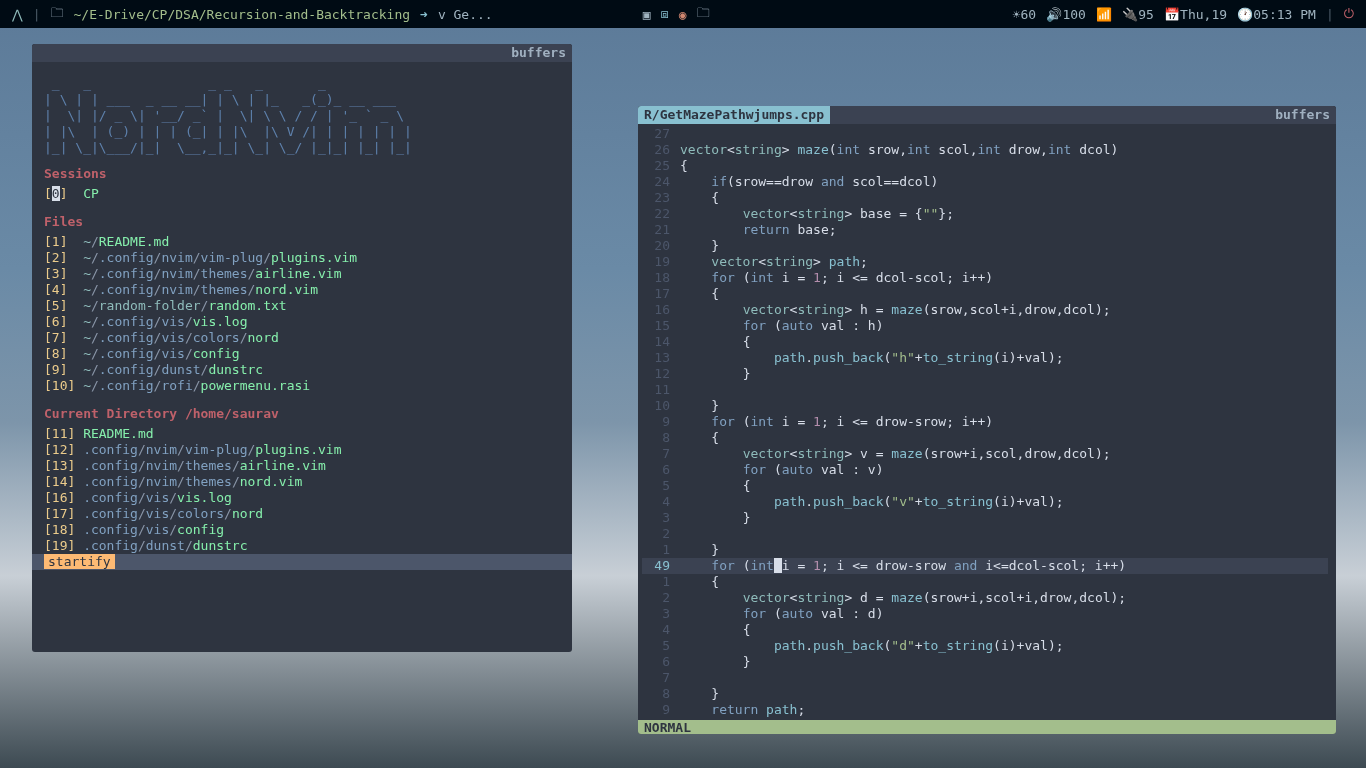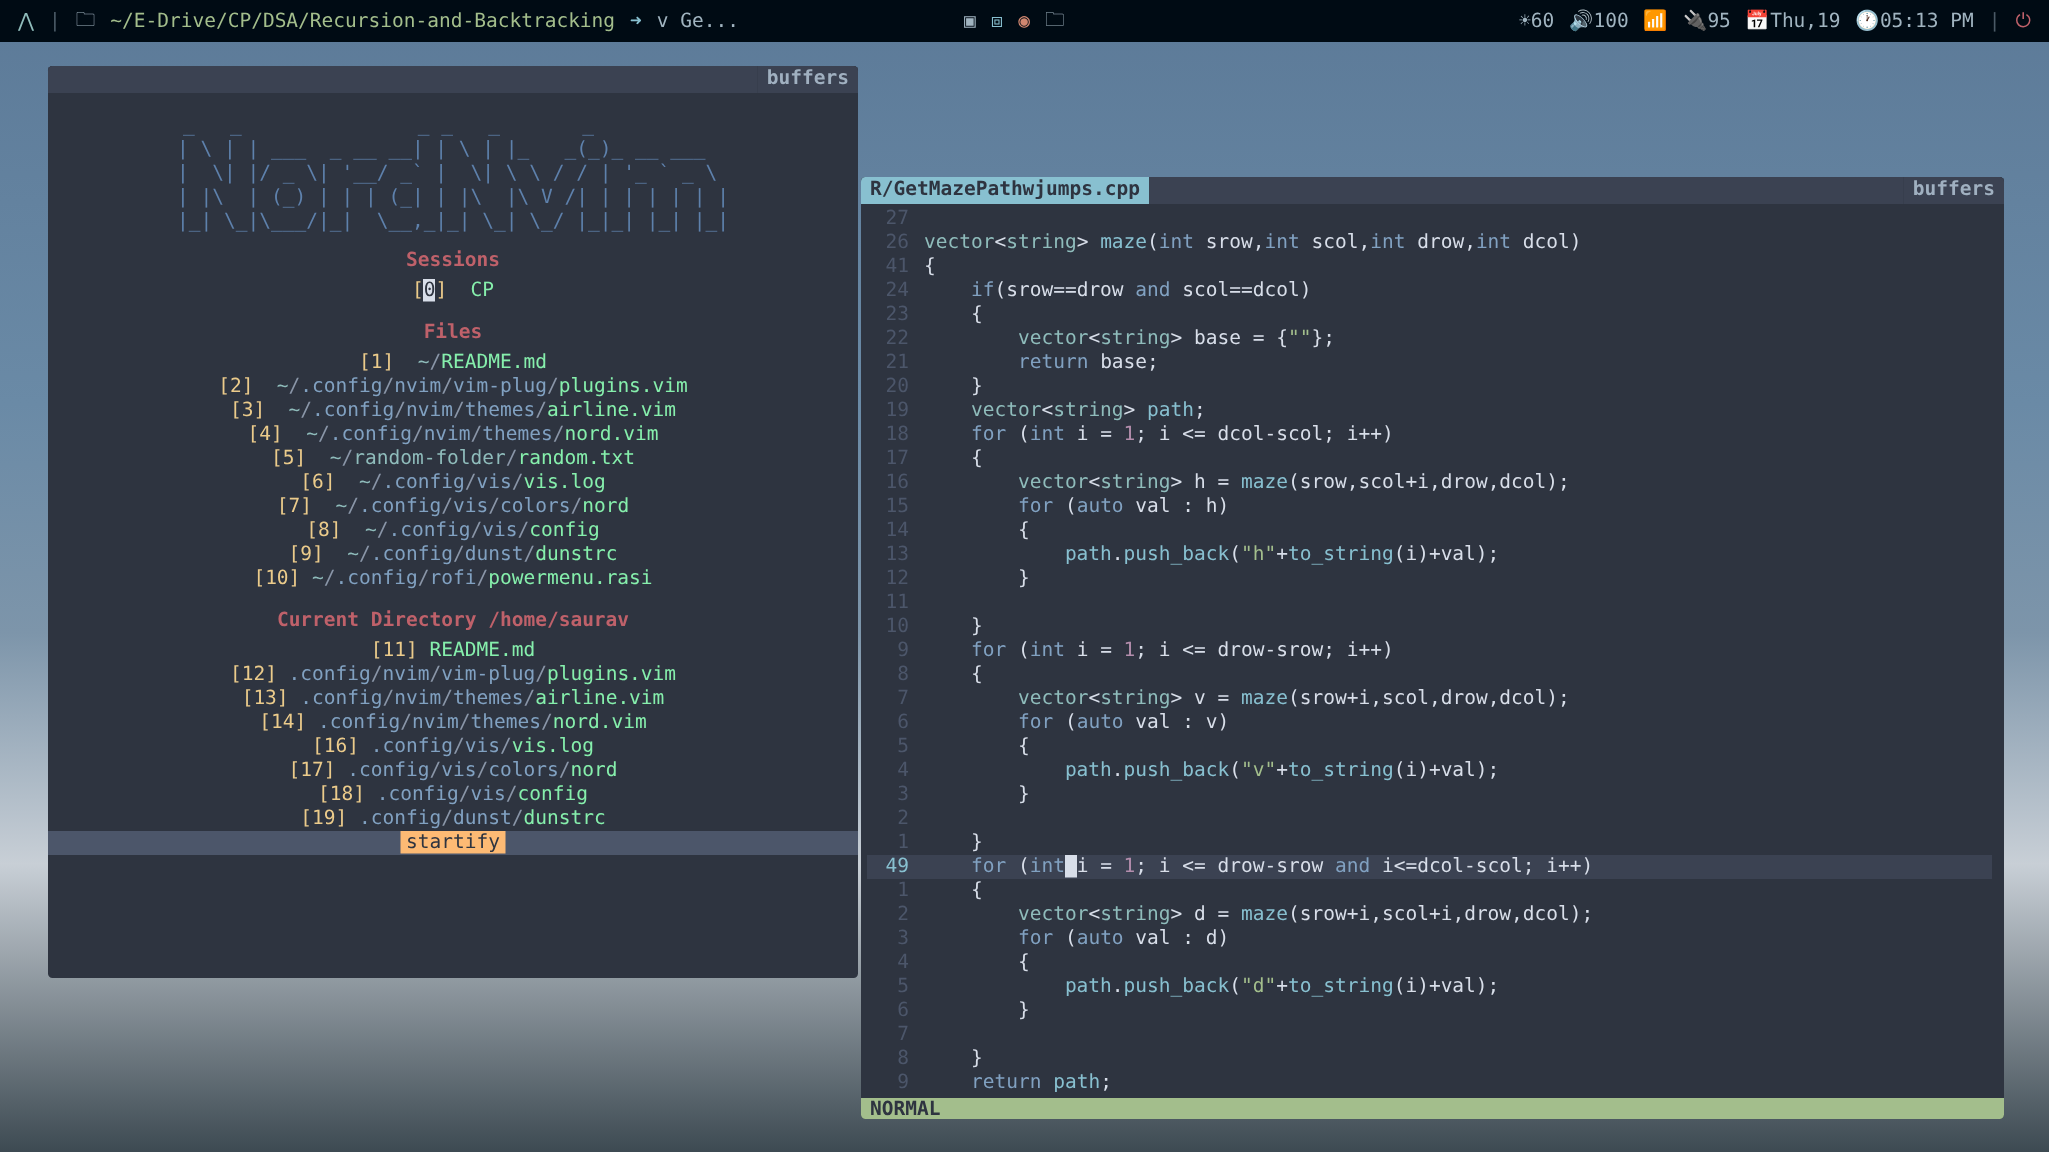--- a/index.html
+++ b/index.html
@@ -19,28 +19,28 @@
 .kw { color:#81a1c1; }
 .type { color:#8fbcbb; }
 .fn { color:#88c0d0; }
 .str { color:#a3be8c; }
 .num { color:#b48ead; }
 .punc { color:#d8dee9; }
 .ident { color:#d8dee9; }
 
 .pane { background:#2e3440; color:#d8dee9; position:absolute; border-radius:3px; overflow:hidden; }
 .pane-left { top:44px; left:32px; width:540px; height:608px; }
-.pane-right { top:118px; right:30px; width:762px; height:628px; }
+.pane-right { top:106px; right:30px; width:698px; height:628px; }
 
 .tabline { background:#2e3440; display:flex; }
 .tabline .tab { background:#88c0d0; color:#2e3440; padding:0 6px; font-weight:bold; font-size:13px; line-height:18px; }
 .tabline .tab-inactive { background:#3b4252; color:#a0b0c0; }
 .tabline .filler { flex:1; background:#3b4252; }
 
-.left-content { padding:8px 12px; line-height:16px;text-align:center; }
+.left-content { padding:8px 12px; line-height:16px; }
 .ascii-art { line-height:16px; white-space:pre; color:#5e81ac; font-size:13px; padding-bottom:6px; padding-top:6px; }
 .section-head { color:#bf616a; font-weight:bold; padding-top:4px; padding-bottom:4px; }
 .entry { white-space:pre; }
 .entry .bracket { color:#ebcb8b; }
 .entry .idx { color:#ebcb8b; }
 .entry .home { color:#8fbcbb; }
 .entry .seg { color:#81a1c1; }
 .entry .sep2 { color:#8a96a8; }
 .entry .file { color:#86efac; }
 .entry .dir { color:#8fbcbb; }
@@ -139,21 +139,21 @@
 
 <div class="pane pane-right">
   <div class="tabline">
     <div class="tab">R/GetMazePathwjumps.cpp</div>
     <div class="filler"></div>
     <div class="tab tab-inactive">buffers</div>
   </div>
   <div class="code-area" id="code-area">
       <div class="code-row"><span class="gutter">27</span><span></span></div>
       <div class="code-row"><span class="gutter">26</span><span><span class="type">vector</span><span class="punc">&lt;</span><span class="type">string</span><span class="punc">&gt;</span> <span class="fn">maze</span><span class="punc">(</span><span class="kw">int</span> <span class="ident">srow</span><span class="punc">,</span><span class="kw">int</span> <span class="ident">scol</span><span class="punc">,</span><span class="kw">int</span> <span class="ident">drow</span><span class="punc">,</span><span class="kw">int</span> <span class="ident">dcol</span><span class="punc">)</span></span></div>
-      <div class="code-row"><span class="gutter">41</span><span><span class="punc">{</span></span></div>
+      <div class="code-row"><span class="gutter">25</span><span><span class="punc">{</span></span></div>
       <div class="code-row"><span class="gutter">24</span><span>    <span class="kw">if</span><span class="punc">(</span><span class="ident">srow==drow</span> <span class="kw">and</span> <span class="ident">scol==dcol</span><span class="punc">)</span></span></div>
       <div class="code-row"><span class="gutter">23</span><span>    <span class="punc">{</span></span></div>
       <div class="code-row"><span class="gutter">22</span><span>        <span class="type">vector</span><span class="punc">&lt;</span><span class="type">string</span><span class="punc">&gt;</span> <span class="ident">base =</span> <span class="punc">{</span><span class="str">""</span><span class="punc">};</span></span></div>
       <div class="code-row"><span class="gutter">21</span><span>        <span class="kw">return</span> <span class="ident">base</span><span class="punc">;</span></span></div>
       <div class="code-row"><span class="gutter">20</span><span>    <span class="punc">}</span></span></div>
       <div class="code-row"><span class="gutter">19</span><span>    <span class="type">vector</span><span class="punc">&lt;</span><span class="type">string</span><span class="punc">&gt;</span> <span class="fn">path</span><span class="punc">;</span></span></div>
       <div class="code-row"><span class="gutter">18</span><span>    <span class="kw">for</span> <span class="punc">(</span><span class="kw">int</span> <span class="ident">i =</span> <span class="num">1</span><span class="punc">;</span> <span class="ident">i &lt;= dcol-scol</span><span class="punc">;</span> <span class="ident">i++</span><span class="punc">)</span></span></div>
       <div class="code-row"><span class="gutter">17</span><span>    <span class="punc">{</span></span></div>
       <div class="code-row"><span class="gutter">16</span><span>        <span class="type">vector</span><span class="punc">&lt;</span><span class="type">string</span><span class="punc">&gt;</span> <span class="ident">h =</span> <span class="fn">maze</span><span class="punc">(</span><span class="ident">srow</span><span class="punc">,</span><span class="ident">scol+i</span><span class="punc">,</span><span class="ident">drow</span><span class="punc">,</span><span class="ident">dcol</span><span class="punc">);</span></span></div>
       <div class="code-row"><span class="gutter">15</span><span>        <span class="kw">for</span> <span class="punc">(</span><span class="kw">auto</span> <span class="ident">val : h</span><span class="punc">)</span></span></div>

